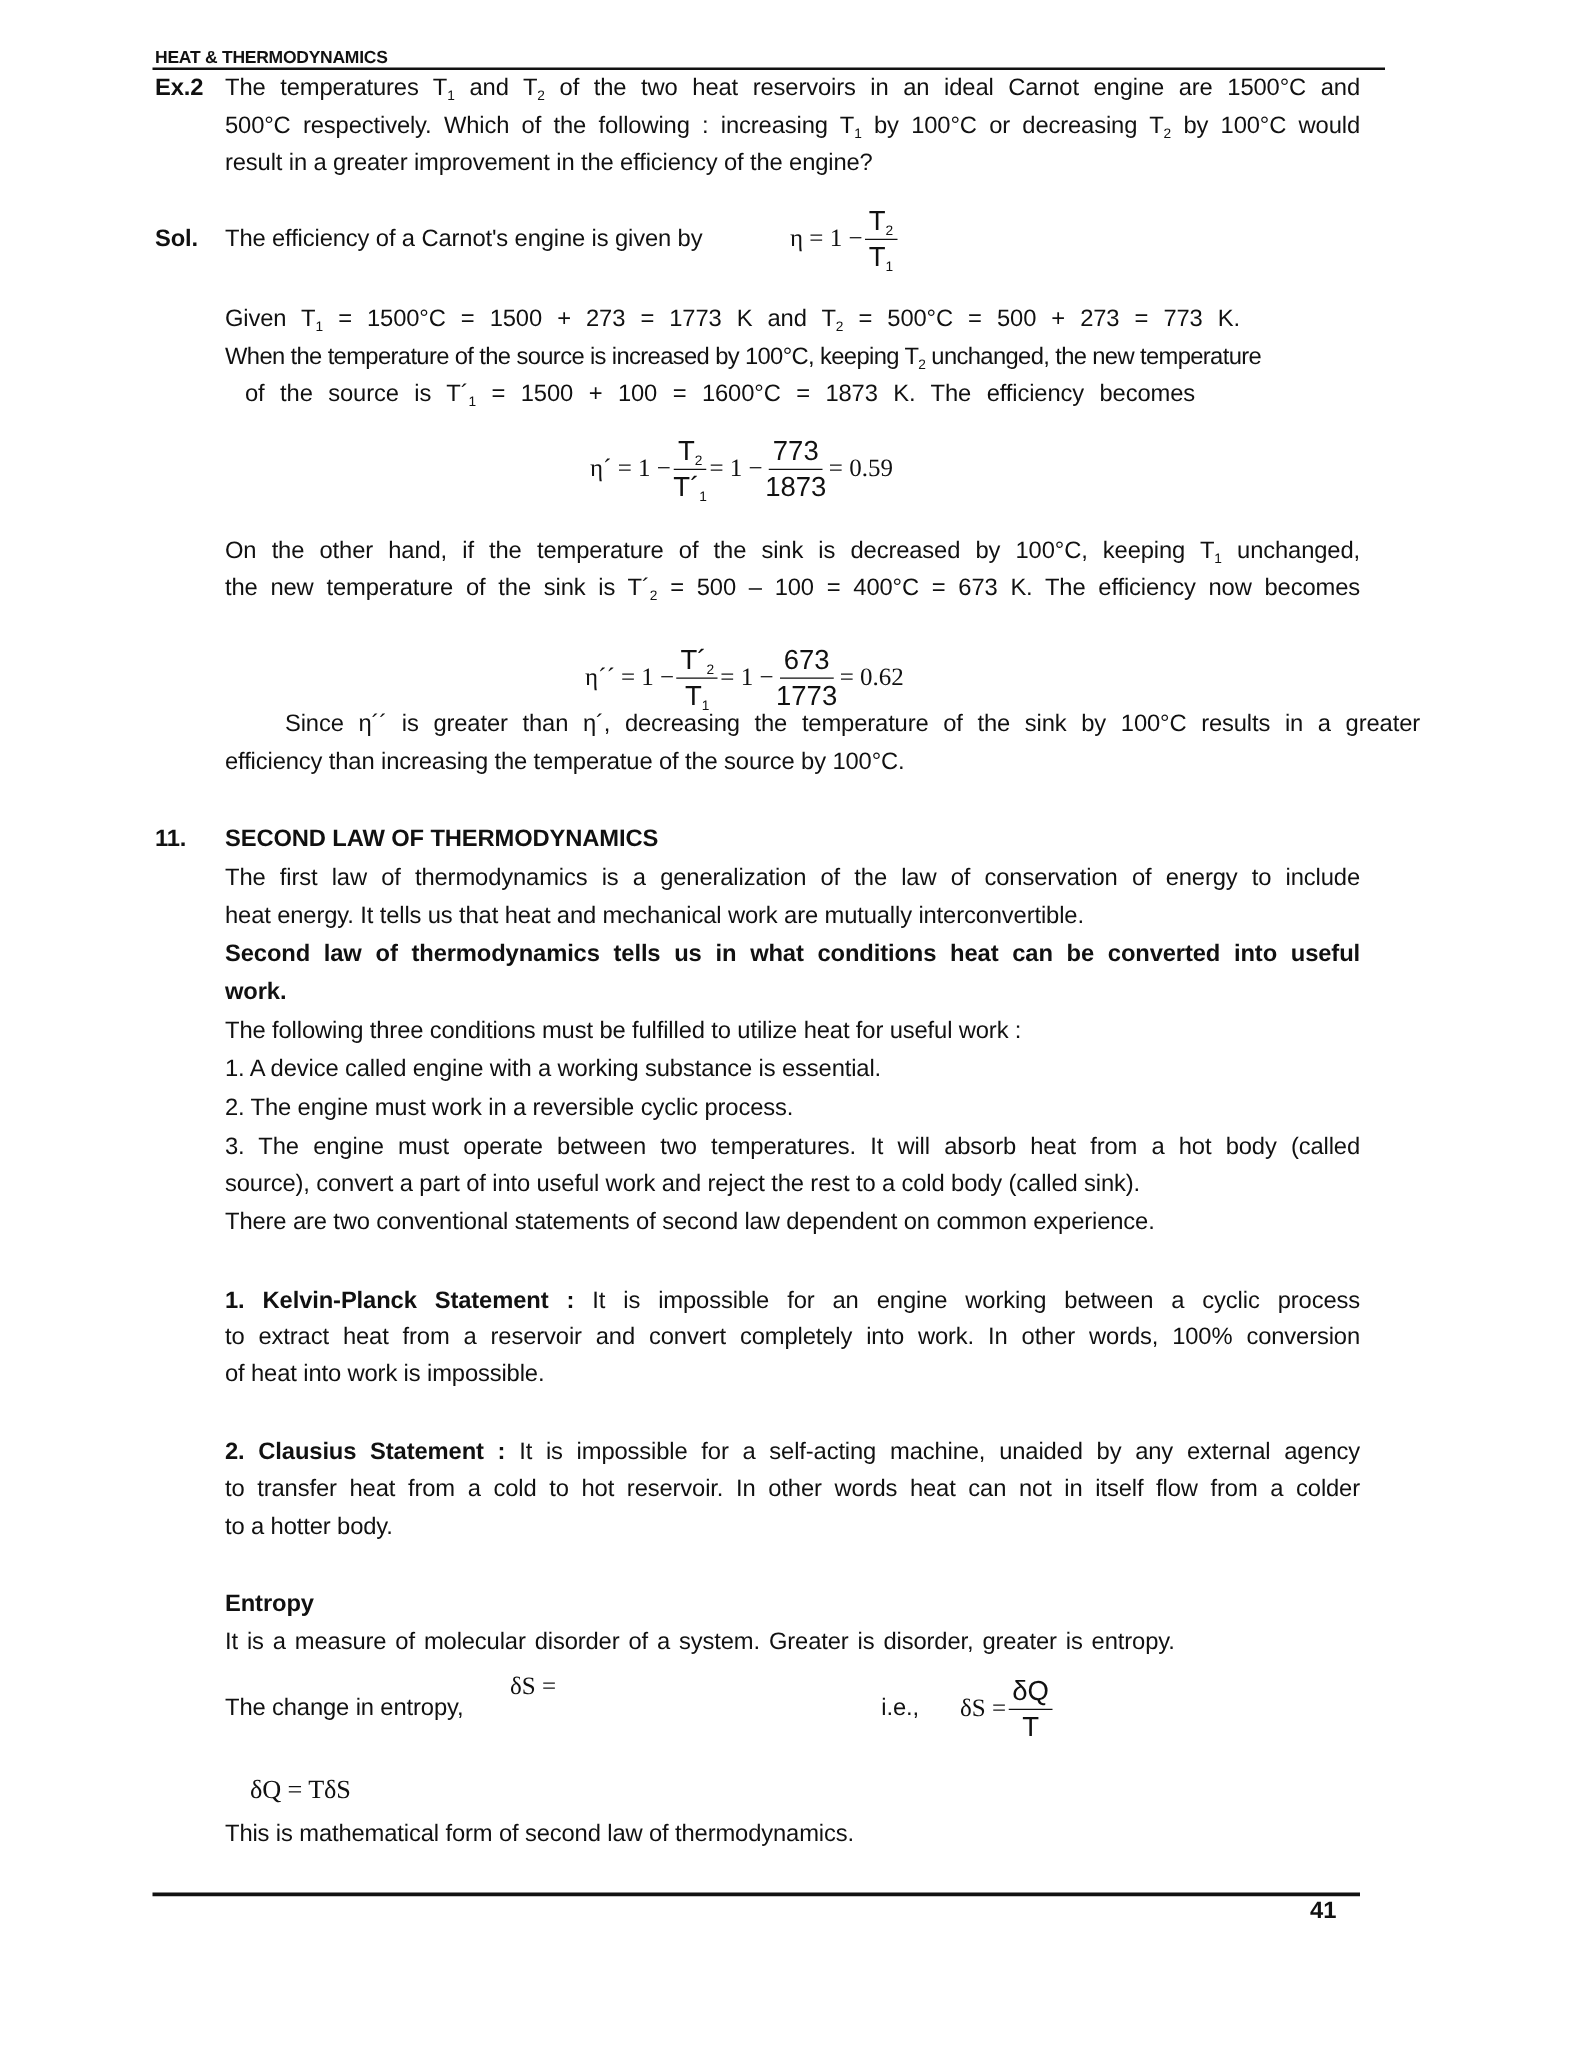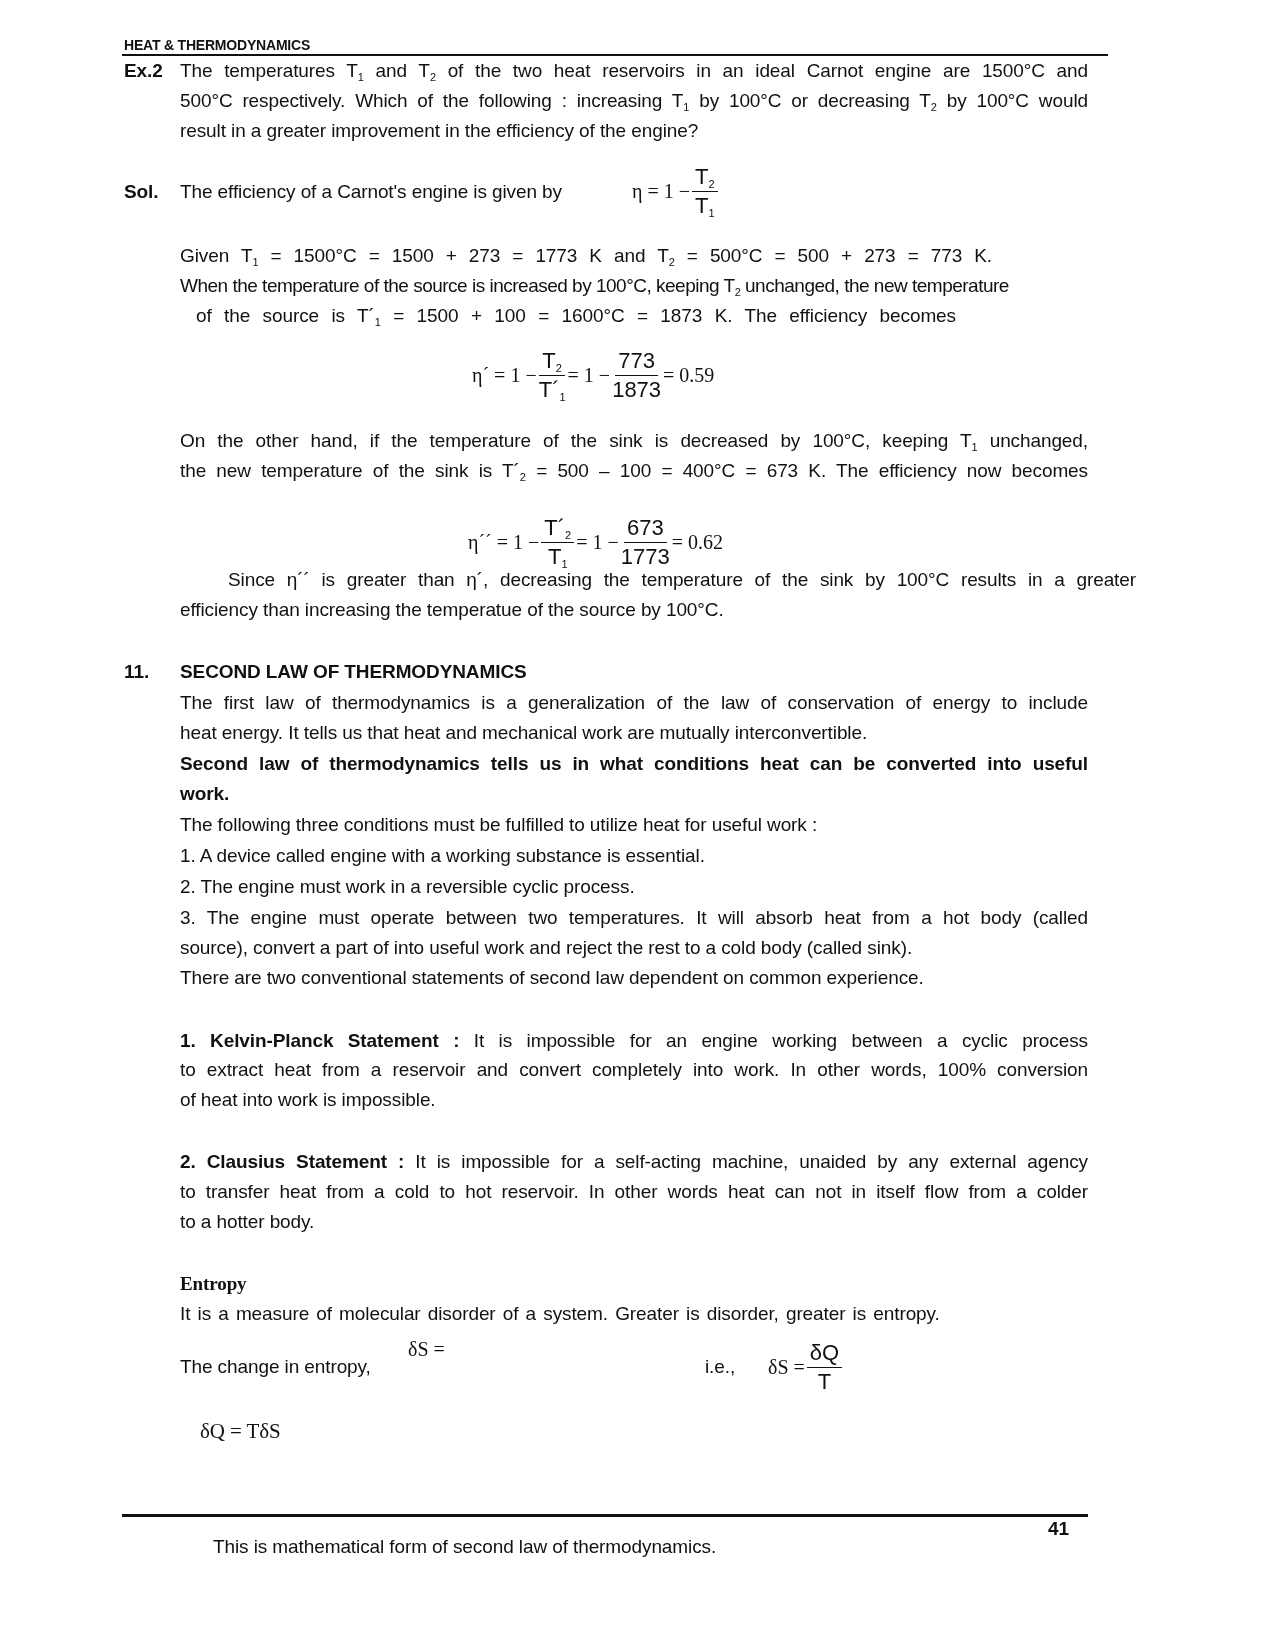--- a/index.html
+++ b/index.html
@@ -100,33 +100,33 @@
 <div class="line" style="left:180px; top:966px;">There are two conventional statements of second law dependent on common experience.</div>
 
 <div class="line just" style="left:180px; top:1029px;"><span class="bold">1. Kelvin-Planck Statement :</span><span> It is impossible for an engine working between a cyclic process</span></div>
 <div class="line just" style="left:180px; top:1058px;">to extract heat from a reservoir and convert completely into work. In other words, 100% conversion</div>
 <div class="line" style="left:180px; top:1088px;">of heat into work is impossible.</div>
 
 <div class="line just" style="left:180px; top:1150px;"><span class="bold">2. Clausius Statement :</span><span> It is impossible for a self-acting machine, unaided by any external agency</span></div>
 <div class="line just" style="left:180px; top:1180px;">to transfer heat from a cold to hot reservoir. In other words heat can not in itself flow from a colder</div>
 <div class="line" style="left:180px; top:1210px;">to a hotter body.</div>
 
-<div class="line bold" style="left:180px; top:1272px;font-family:Liberation Serif, serif;">Entropy</div>
+<div class="line bold" style="left:180px; top:1272px;">Entropy</div>
 <div class="line" style="left:180px; top:1302px; word-spacing:2px;">It is a measure of molecular disorder of a system. Greater is disorder, greater is entropy.</div>
 
 <div class="line" style="left:180px; top:1355px;">The change in entropy,</div>
 <div class="eq" style="left:408px; top:1338px;">
   <span class="math">δS =</span>
 </div>
 <div class="line" style="left:705px; top:1355px;">i.e.,</div>
 <div class="eq" style="left:768px; top:1340px;">
   <span class="math">δS =</span>
   <span class="frac">
     <span class="num">δQ</span>
     <span class="den">T</span>
   </span>
 </div>
 
 <div class="line math" style="left:200px; top:1419px; font-size:21px;">δQ = TδS</div>
-<div class="line" style="left:180px; top:1535px;margin-left:33px;">This is mathematical form of second law of thermodynamics.</div>
+<div class="line" style="left:180px; top:1456px;">This is mathematical form of second law of thermodynamics.</div>
 
 <div class="abs footer-rule"></div>
 <div class="abs page-num">41</div>
 
 </body></html>

